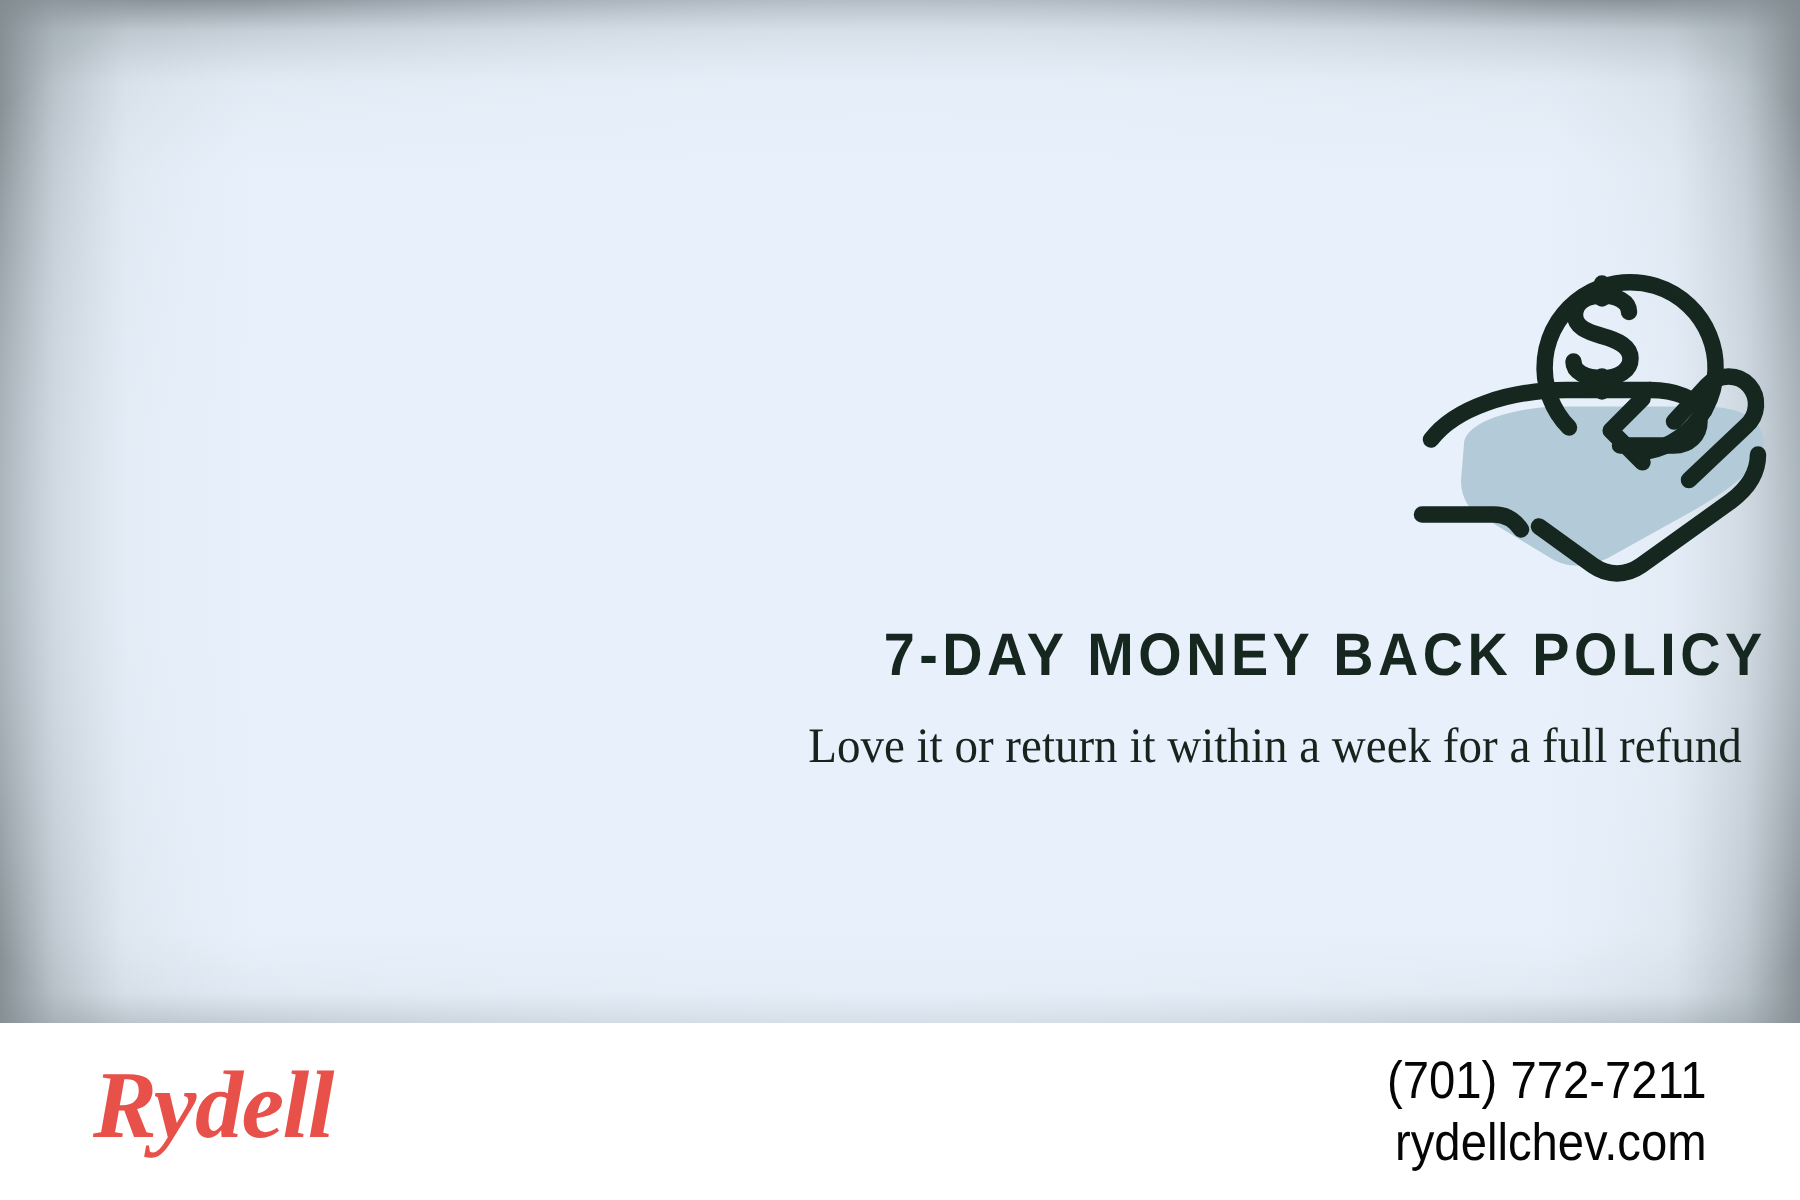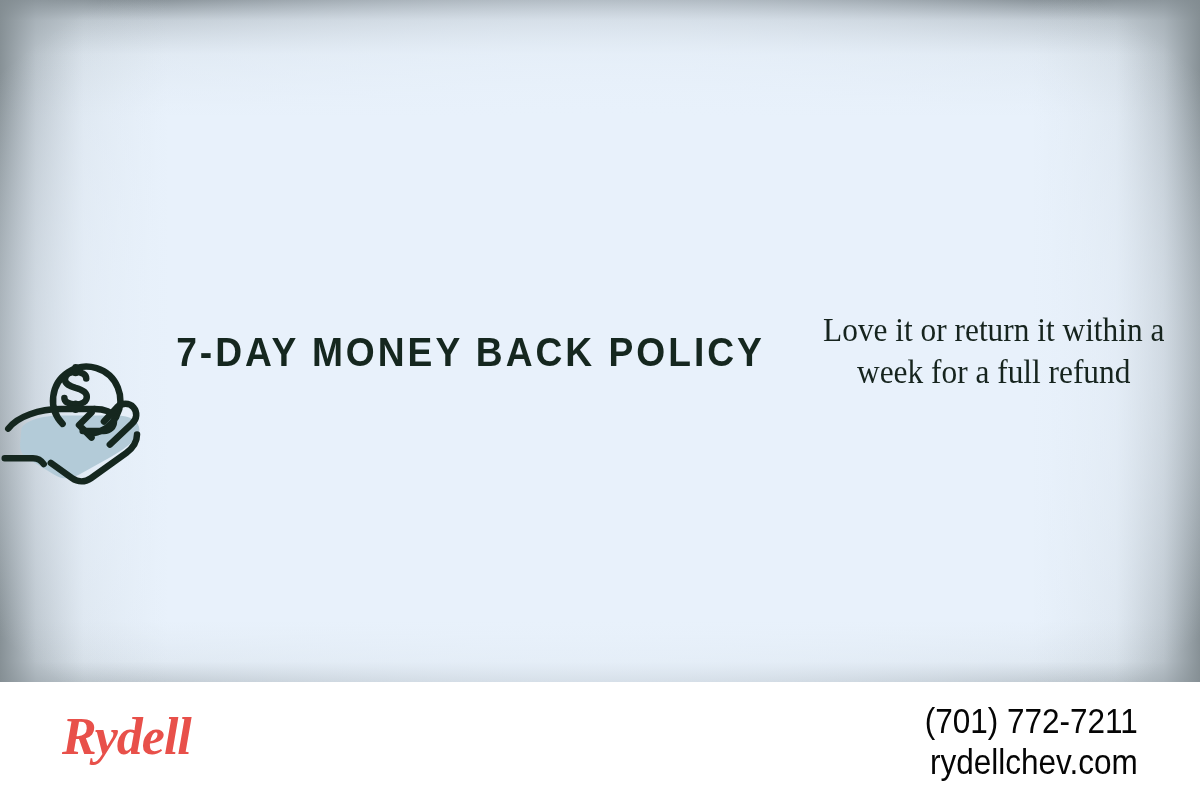--- a/index.html
+++ b/index.html
@@ -48,22 +48,22 @@
     background:radial-gradient(ellipse 62% 70% at 50% 52%,
                 rgba(232,241,251,1) 0%,
                 rgba(232,241,251,1) 48%,
                 rgba(232,241,251,0) 100%);
   }
 
   #hero-inner {
     position:absolute;
     inset:0;
     display:flex;
-    flex-direction:row;
-    align-items:center;
+    flex-direction:column;
+    align-items:flex-end;
     z-index:3;
   }
 
   
   #icon-wrap {
     margin-top:150px;
     width:260px;
     height:245px;
   }
   #icon-wrap svg { display:block; width:100%; height:100%; }
@@ -105,21 +105,21 @@
     display:flex;
     align-items:center;
     justify-content:space-between;
     padding:0 62px 0 62px;
   }
 
   #brand-logo {
     font-family:"Liberation Serif", serif;
     font-style:italic;
     font-weight:bold;
-    font-size:52px;
+    font-size:64px;
     color:#e8504a;
     line-height:1;
     letter-spacing:-1px;
     transform:translateY(-4px);
     white-space:nowrap;
   }
 
   #contact-block {
     text-align:right;
     font-family:"Liberation Sans", sans-serif;

